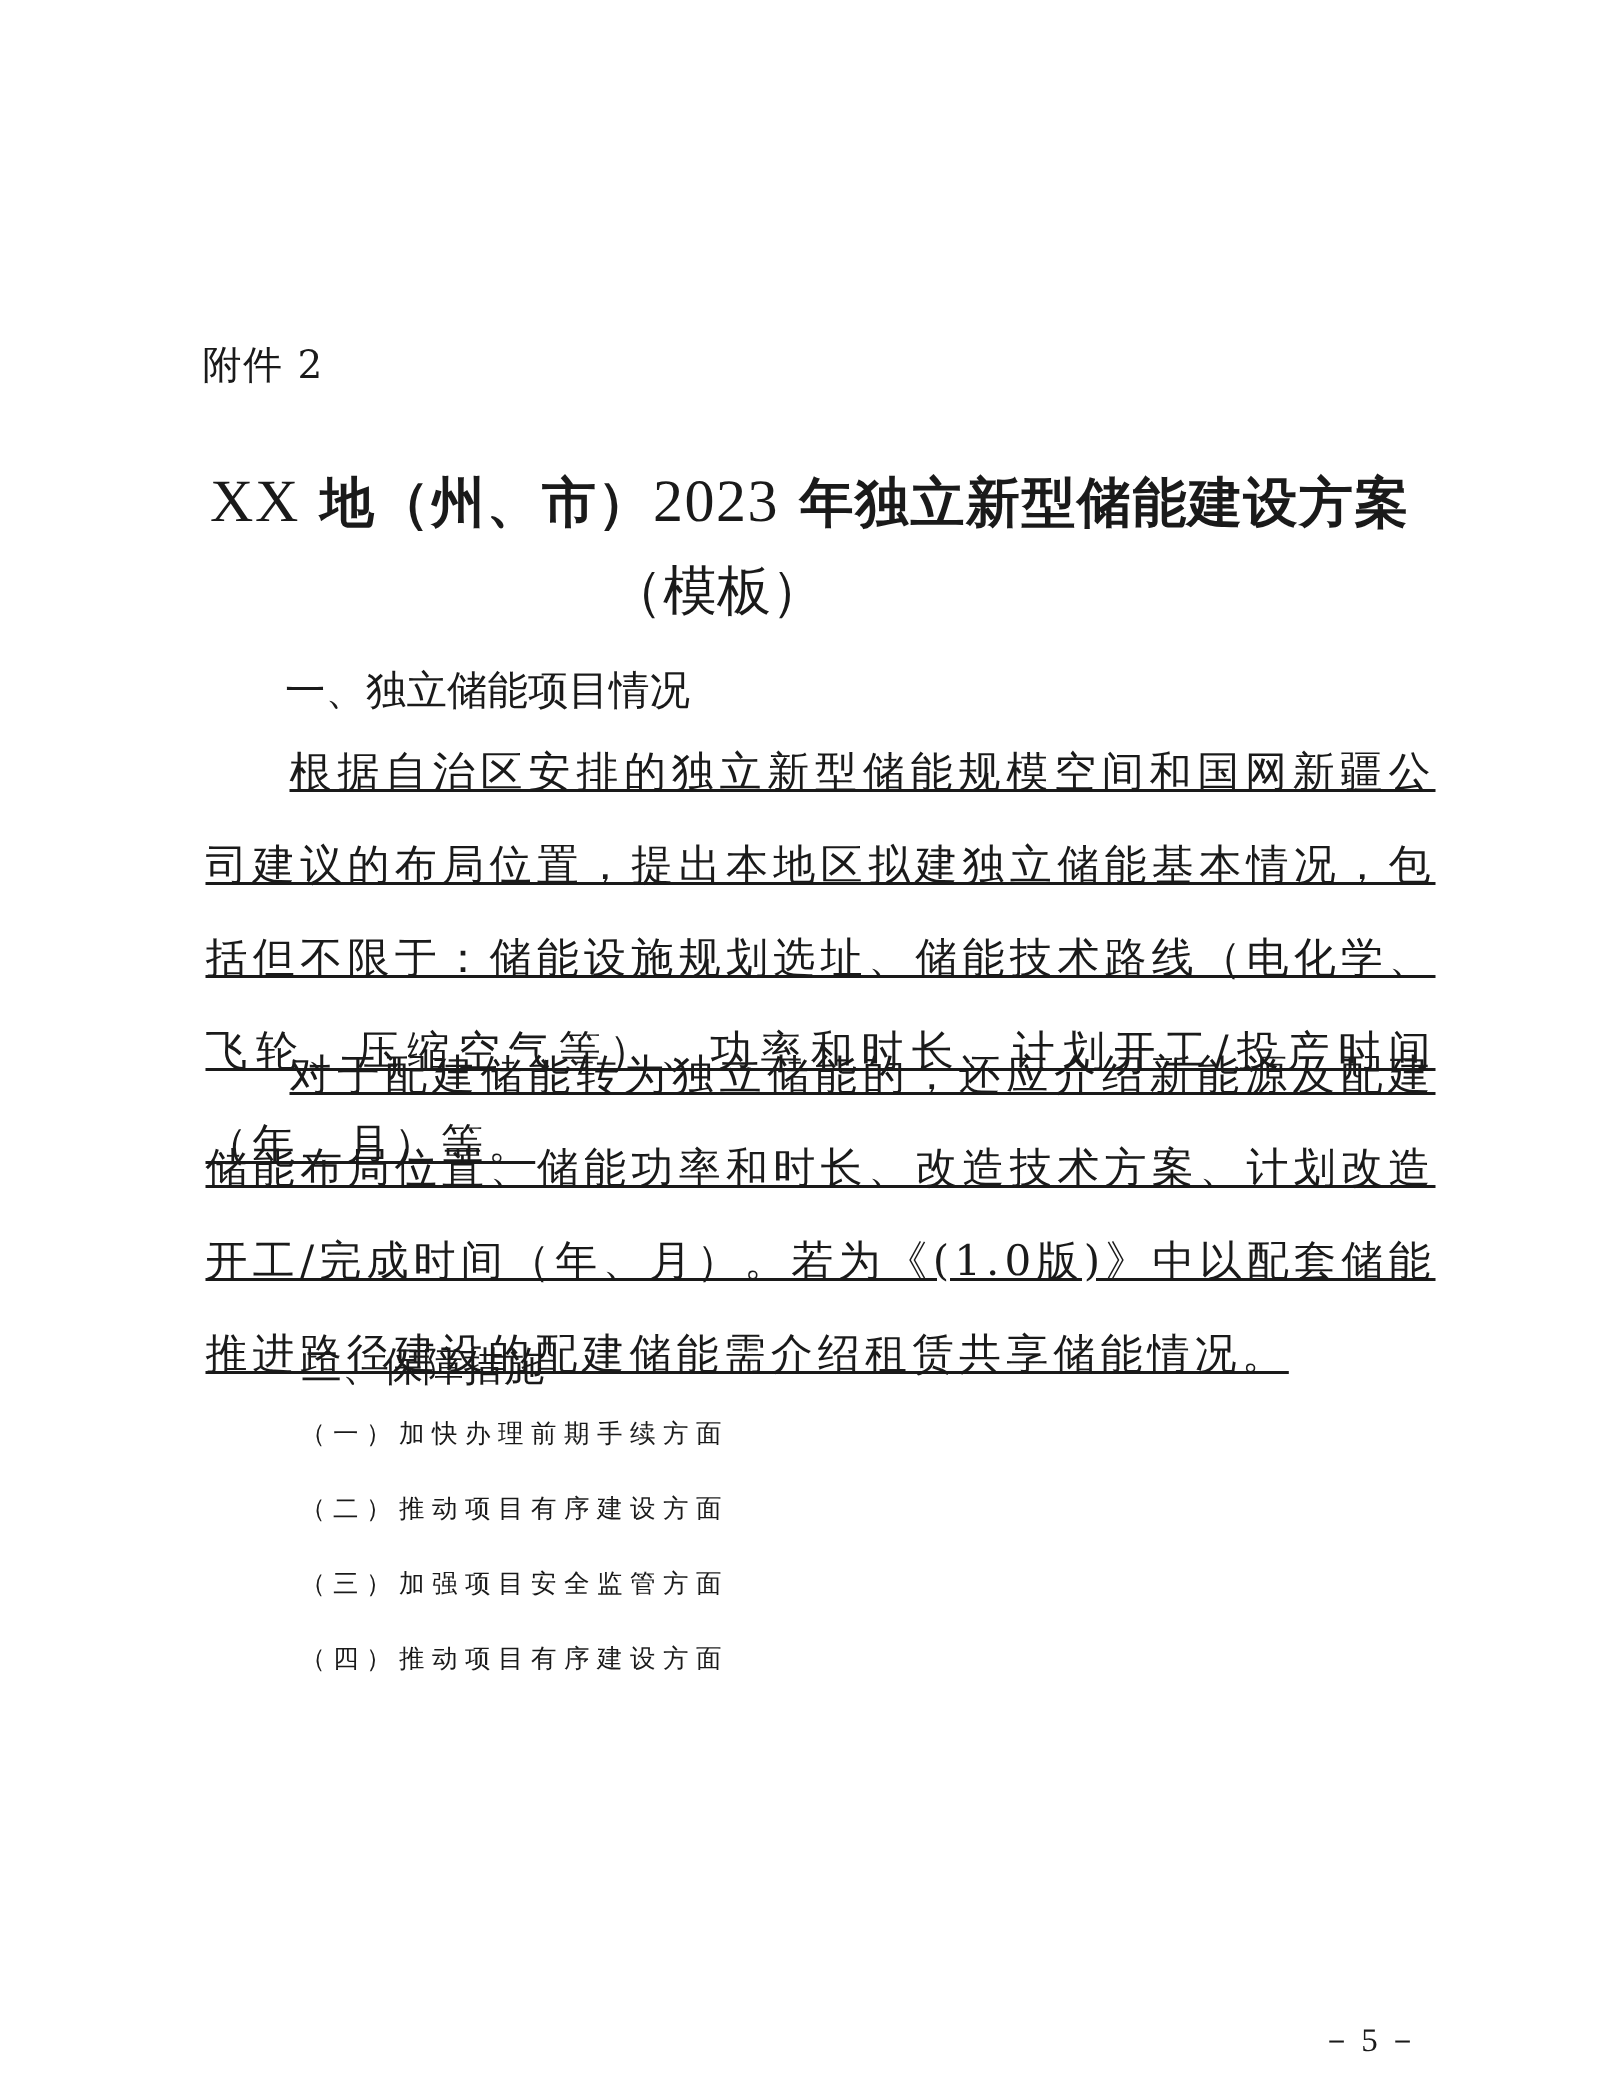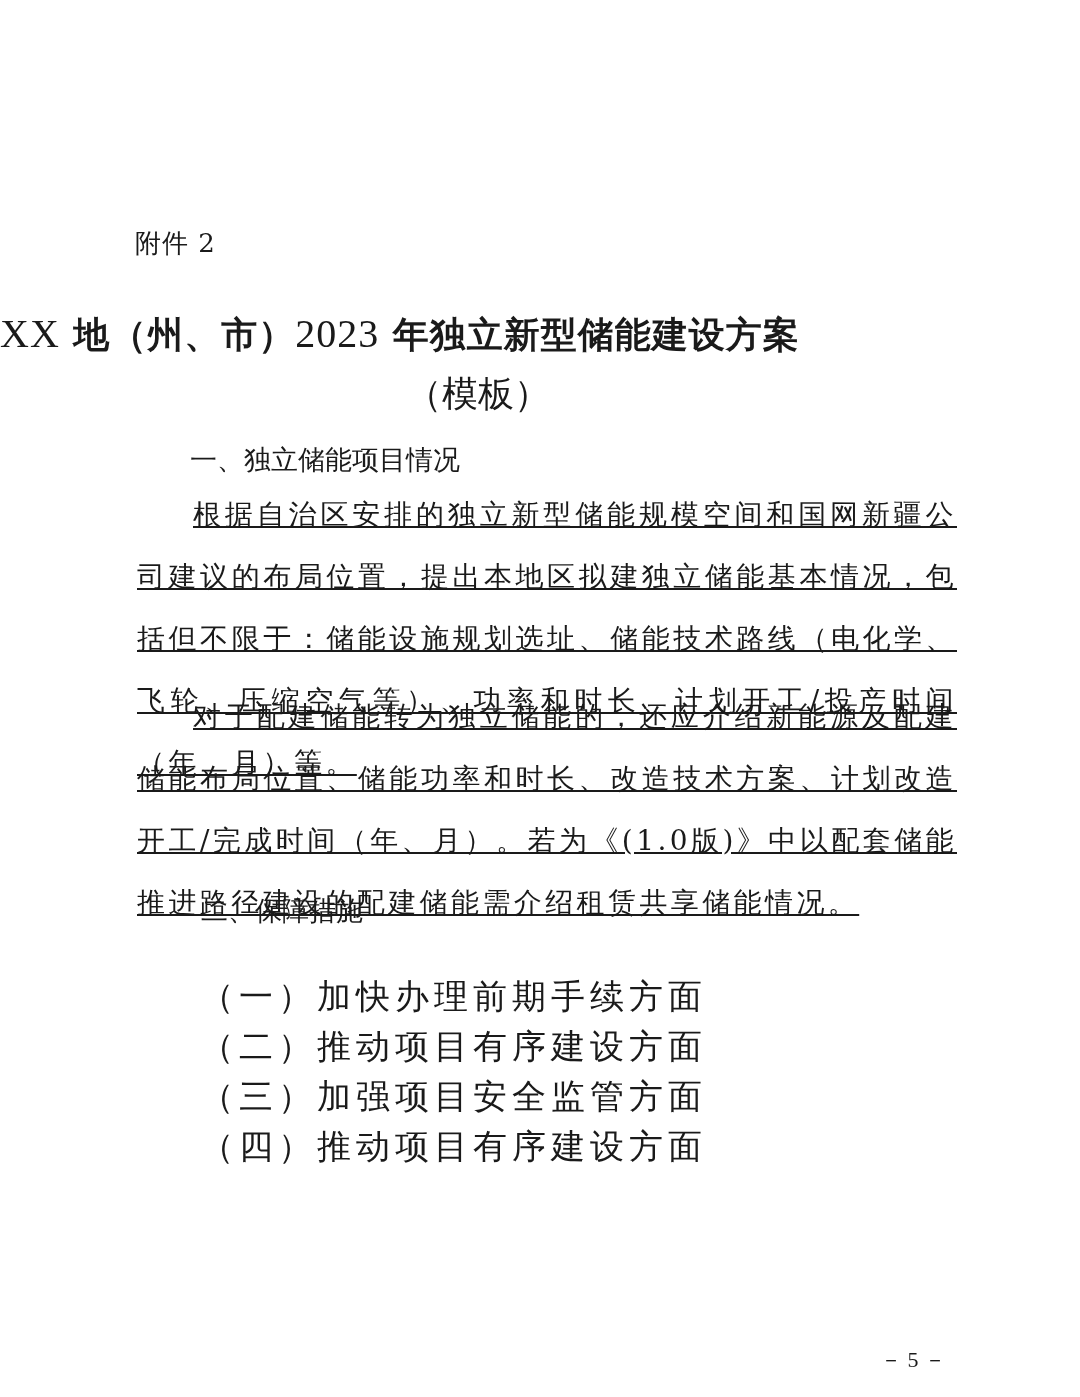--- a/index.html
+++ b/index.html
@@ -1,27 +1,27 @@
 <!DOCTYPE html>
 <html><head>
 <meta charset="utf-8">
 <style>
   html, body { margin: 0; padding: 0; background: #ffffff; }
   body { width: 1080px; height: 1397px; position: relative; overflow: hidden;
          font-family: "DejaVu Serif", serif; color: #1a1a1a; }
   .attach { position: absolute; left: 135px; top: 198px; font-size: 26px; letter-spacing: 1px; margin-top: 28px; }
-  .title { position: absolute; left: 0; width: 1080px; top: 310px;
+  .title { position: absolute; left: 0; width: 1080px; text-align: center; top: 310px;
            font-size: 36px; font-weight: bold; font-family: "DejaVu Sans", sans-serif; letter-spacing: 1px; }
   .title .num { font-family: "Liberation Serif", serif; font-weight: normal; font-size: 40px; }
   .subtitle { position: absolute; left: 0; width: 956px; text-align: center; top: 370px;
               font-size: 36px; font-family: "DejaVu Sans", sans-serif; }
   .h1 { position: absolute; left: 190px; font-size: 27px; font-family: "DejaVu Sans", sans-serif; font-weight: 500; }
   .para { position: absolute; left: 137px; width: 820px; font-size: 28px; line-height: 62px;
           letter-spacing: 3.4px; text-indent: 56px; text-align: justify; text-decoration: underline; }
-  .item { position: absolute; left: 200px; font-size: 34px; letter-spacing: 5px; margin-top: 30px; }
+  .item { position: absolute; left: 200px; font-size: 17px; letter-spacing: 5px; }
   .pagenum { position: absolute; left: 880px; top: 1345px; font-size: 22px; font-family: "Liberation Serif", serif; }
 </style>
 </head>
 <body>
 
 <div class="attach">附件 2</div>
 
 <div class="title">
   <span class="num">XX</span><span> 地（州、市）</span><span class="num">2023</span><span> 年独立新型储能建设方案</span>
 </div>

